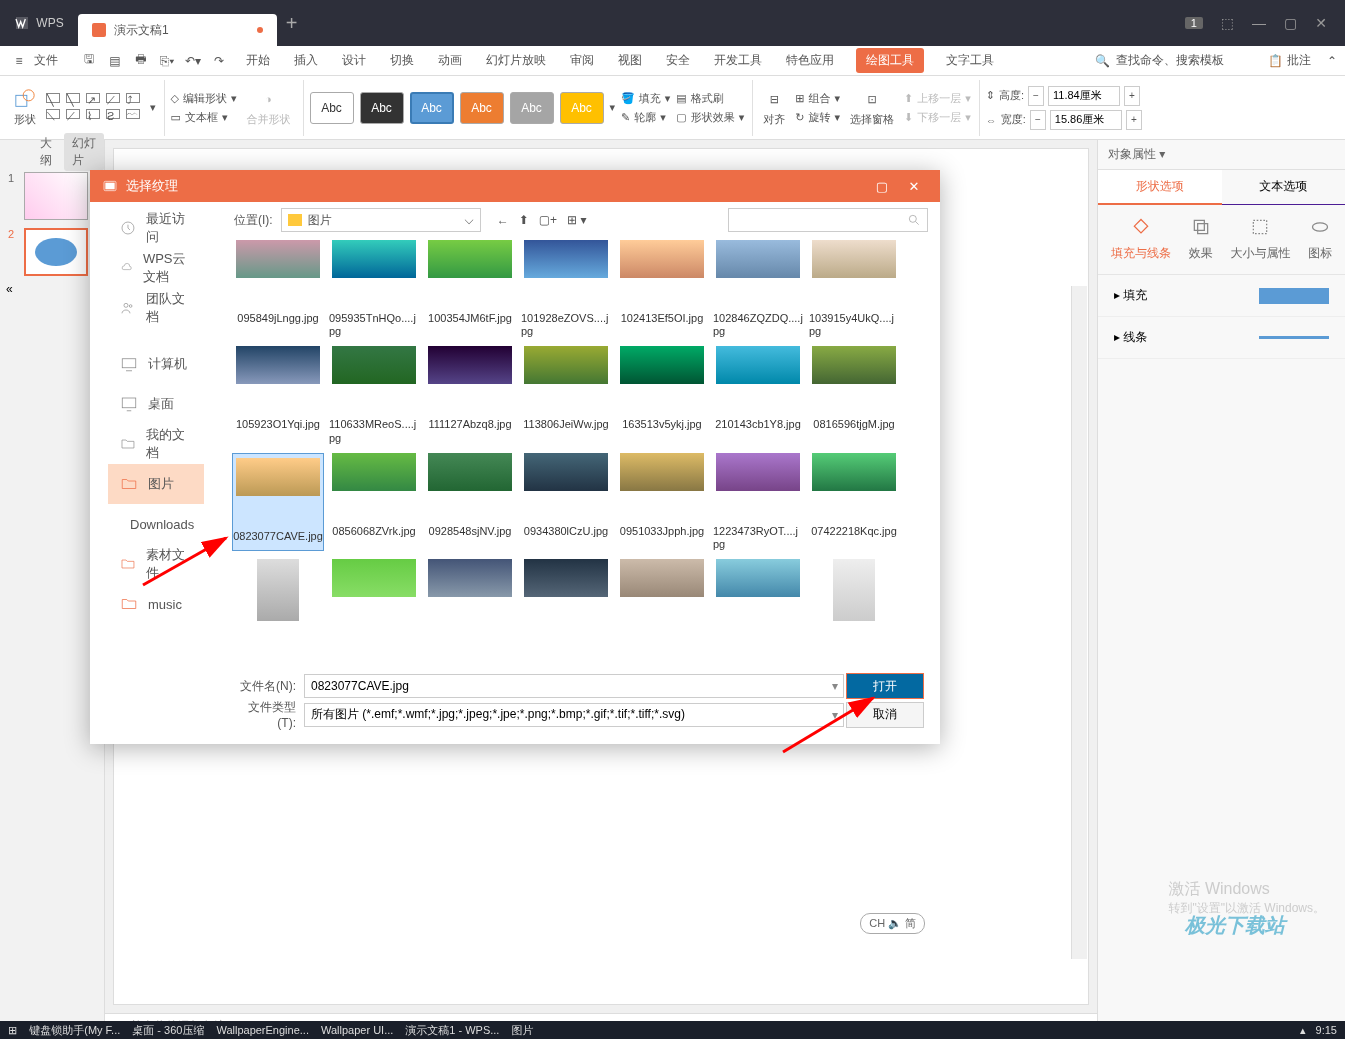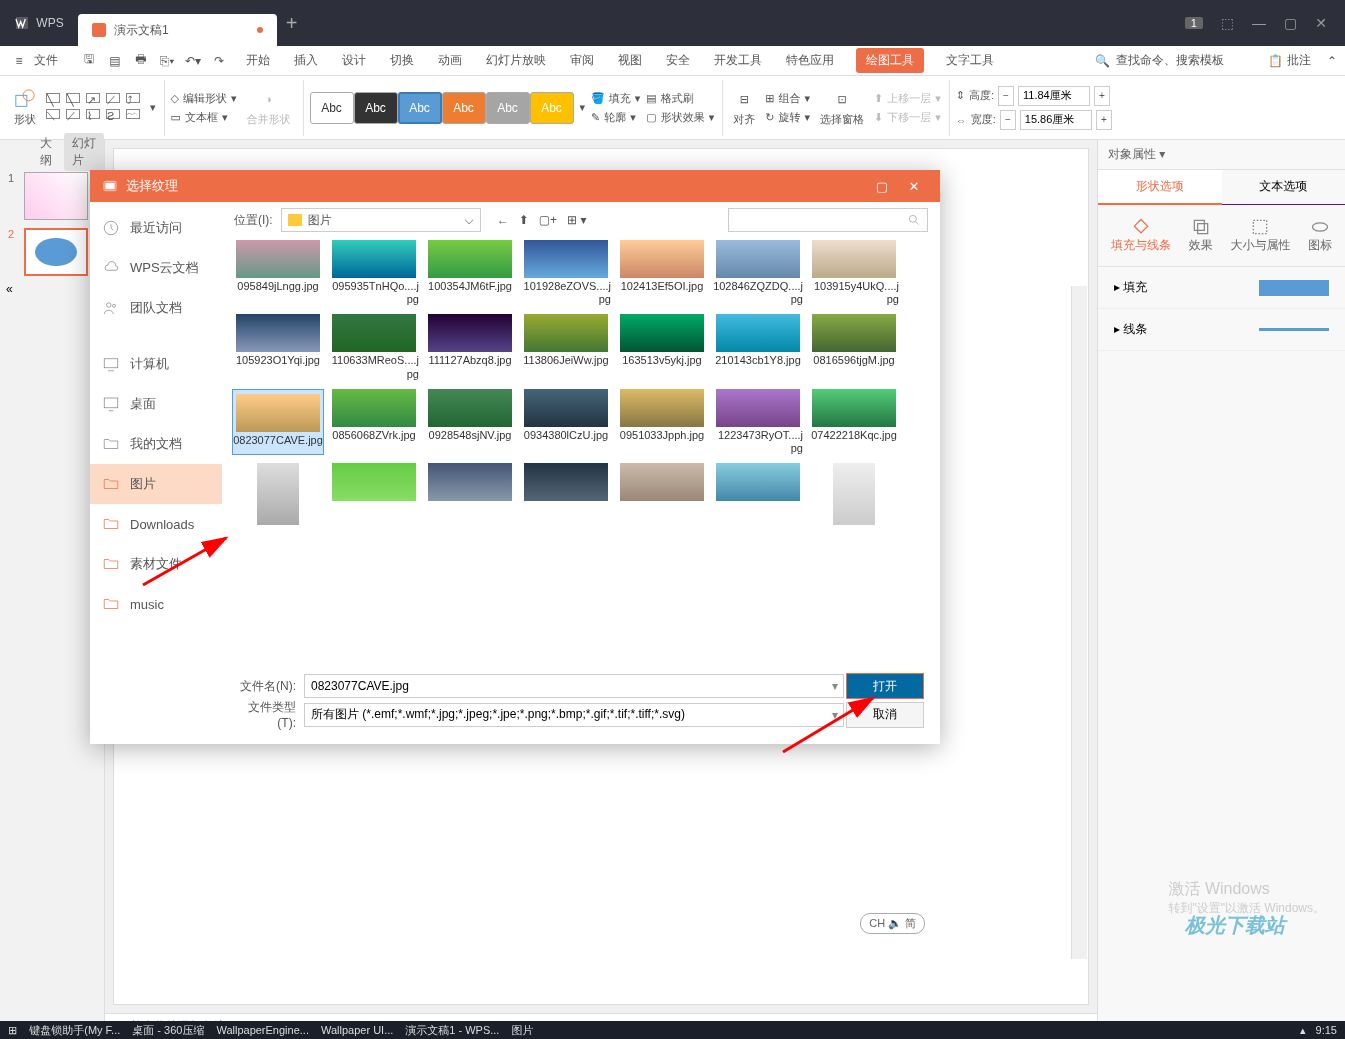--- a/index.html
+++ b/index.html
@@ -25,21 +25,21 @@
 .search-area { margin-left: auto; display: flex; align-items: center; gap: 6px; }
 .annotate { margin-left: 40px; display: flex; align-items: center; gap: 4px; }
 
 
 .ribbon { height: 64px; background: #fff; border-bottom: 1px solid #ddd; display: flex; align-items: center; padding: 0 10px; gap: 6px; font-size: 11px; color: #555; }
 .rib-group { display: flex; align-items: center; gap: 6px; border-right: 1px solid #e0e0e0; padding-right: 8px; height: 56px; }
 .rib-btn-v { display: flex; flex-direction: column; align-items: center; gap: 2px; padding: 2px 4px; }
 .rib-btn-v .icon-box { width: 22px; height: 22px; display: flex; align-items: center; justify-content: center; }
 .shape-lines { display: grid; grid-template-columns: repeat(5, 18px); grid-template-rows: repeat(2, 14px); gap: 2px; }
 .shape-lines div { border: 1px solid #888; width: 14px; height: 10px; }
-.abc-styles { display: flex; }
+.abc-styles { display: flex; gap: 6px; }
 .abc { width: 44px; height: 32px; border: 1px solid #aaa; border-radius: 3px; display: flex; align-items: center; justify-content: center; font-size: 12px; }
 .abc.s1 { background: #fff; color: #333; }
 .abc.s2 { background: #333; color: #fff; }
 .abc.s3 { background: #5b9bd5; color: #fff; border: 2px solid #3a7bb5; }
 .abc.s4 { background: #ed7d31; color: #fff; }
 .abc.s5 { background: #a5a5a5; color: #fff; }
 .abc.s6 { background: #ffc000; color: #fff; }
 .rib-stack { display: flex; flex-direction: column; gap: 4px; }
 .rib-stack-item { display: flex; align-items: center; gap: 4px; font-size: 11px; }
 .size-input { width: 72px; height: 20px; border: 1px solid #ccc; font-size: 11px; padding: 0 4px; }
@@ -61,52 +61,52 @@
 .canvas { flex: 1; background: #fff; border: 1px solid #ddd; margin: 8px; position: relative; }
 .notes-area { height: 26px; border-top: 1px solid #ddd; background: #fff; padding: 4px 12px; font-size: 12px; color: #999; display: flex; align-items: center; gap: 6px; }
 
 
 .right-panel { width: 248px; background: #f8f8f8; border-left: 1px solid #ddd; font-size: 12px; }
 .panel-header { padding: 6px 10px; color: #666; border-bottom: 1px solid #e0e0e0; }
 .panel-tabs { display: flex; }
 .panel-tab { flex: 1; padding: 8px; text-align: center; border-bottom: 1px solid #4c1d95; }
 .panel-tab.active { color: #ed6d46; border-bottom: 2px solid #ed6d46; background: #fff; }
 .panel-icons { display: flex; justify-content: space-around; padding: 12px 4px; border-bottom: 1px solid #e5e5e5; }
-.panel-icon-btn { display: flex; flex-direction: column; align-items: center; gap: 0; color: #666; }
+.panel-icon-btn { display: flex; flex-direction: column; align-items: center; gap: 8px; color: #666; }
 .panel-icon-btn.active { color: #ed6d46; }
 .panel-icon-btn svg { width: 22px; height: 20px; }
 .panel-section { padding: 12px 16px; display: flex; align-items: center; justify-content: space-between; border-bottom: 1px solid #eee; }
 .color-swatch { width: 70px; height: 16px; background: #5b9bd5; }
 .activate-win { position: absolute; right: 20px; bottom: 122px; color: #ccc; font-size: 16px; text-align: left; }
 
 
 .dialog { position: absolute; top: 170px; left: 90px; width: 850px; height: 574px; background: #fff; box-shadow: 0 4px 24px rgba(0,0,0,.3); z-index: 100; display: flex; flex-direction: column; }
 .dlg-title { height: 32px; background: #ed6d46; color: #fff; display: flex; align-items: center; padding: 0 12px; font-size: 13px; }
 .dlg-title-icon { width: 16px; height: 16px; margin-right: 8px; }
 .dlg-win { margin-left: auto; display: flex; gap: 4px; }
 .dlg-win-btn { width: 28px; height: 24px; display: flex; align-items: center; justify-content: center; }
 .dlg-body { flex: 1; display: flex; overflow: hidden; }
-.dlg-sidebar { width: 132px; background: #fff; padding: 6px 0; }
+.dlg-sidebar { width: 132px; background: #fff; padding: 6px 18px; }
 .side-item { height: 40px; display: flex; align-items: center; gap: 10px; padding: 0 12px; font-size: 13px; color: #555; }
 .side-item.active { background: #fddac5; }
 .side-item svg { width: 18px; height: 18px; }
 .dlg-main { flex: 1; display: flex; flex-direction: column; }
 .dlg-toolbar { height: 36px; display: flex; align-items: center; padding: 0 12px; gap: 8px; font-size: 12px; color: #555; }
 .loc-drop { flex: 0 0 200px; height: 24px; border: 1px solid #ccc; display: flex; align-items: center; padding: 0 6px; gap: 6px; }
 .folder-ico { width: 14px; height: 12px; background: #ffc93c; }
 .tool-icons { display: flex; gap: 10px; margin-left: 8px; }
 .search-input { margin-left: auto; width: 200px; height: 24px; border: 1px solid #ccc; display: flex; align-items: center; padding: 0 6px; }
 .search-input svg { margin-left: auto; width: 14px; height: 14px; }
 
 .file-grid { flex: 1; overflow-y: auto; padding: 2px 10px 10px 10px; display: grid; grid-template-columns: repeat(7, 92px); gap: 8px 4px; align-content: start; }
 .file-item { display: flex; flex-direction: column; align-items: center; width: 92px; }
 .file-item.selected { background: #cce5ff; border: 1px solid #5b9bd5; padding: 4px 0; }
 .file-thumb { width: 84px; height: 38px; background: linear-gradient(135deg,#7ba,#587); margin-bottom: 2px; }
 .file-thumb.tall { height: 62px; width: 42px; }
-.file-name { font-size: 11px; color: #333; text-align: right; word-break: break-all; line-height: 1.2; max-width: 90px; overflow: hidden; }
+.file-name { font-size: 11px; color: #333; text-align: left; word-break: break-all; line-height: 1.2; max-width: 90px; overflow: hidden; margin-top: 32px; }
 
 .dlg-footer { padding: 8px 16px 14px 16px; display: flex; flex-direction: column; font-size: 12px; color: #555; }
 .footer-row { display: flex; align-items: center; gap: 8px; }
 .footer-label { width: 58px; text-align: right; }
 .footer-input { flex: 1; height: 24px; border: 1px solid #ccc; padding: 0 6px; font-size: 12px; }
 .footer-btn { width: 78px; height: 26px; border: 1px solid #ccc; background: #f5f5f5; font-size: 12px; }
 .footer-btn.primary { background: #0369a1; color: #fff; border-color: #ed6d46; }
 
 
 .arrow { position: absolute; z-index: 200; }

